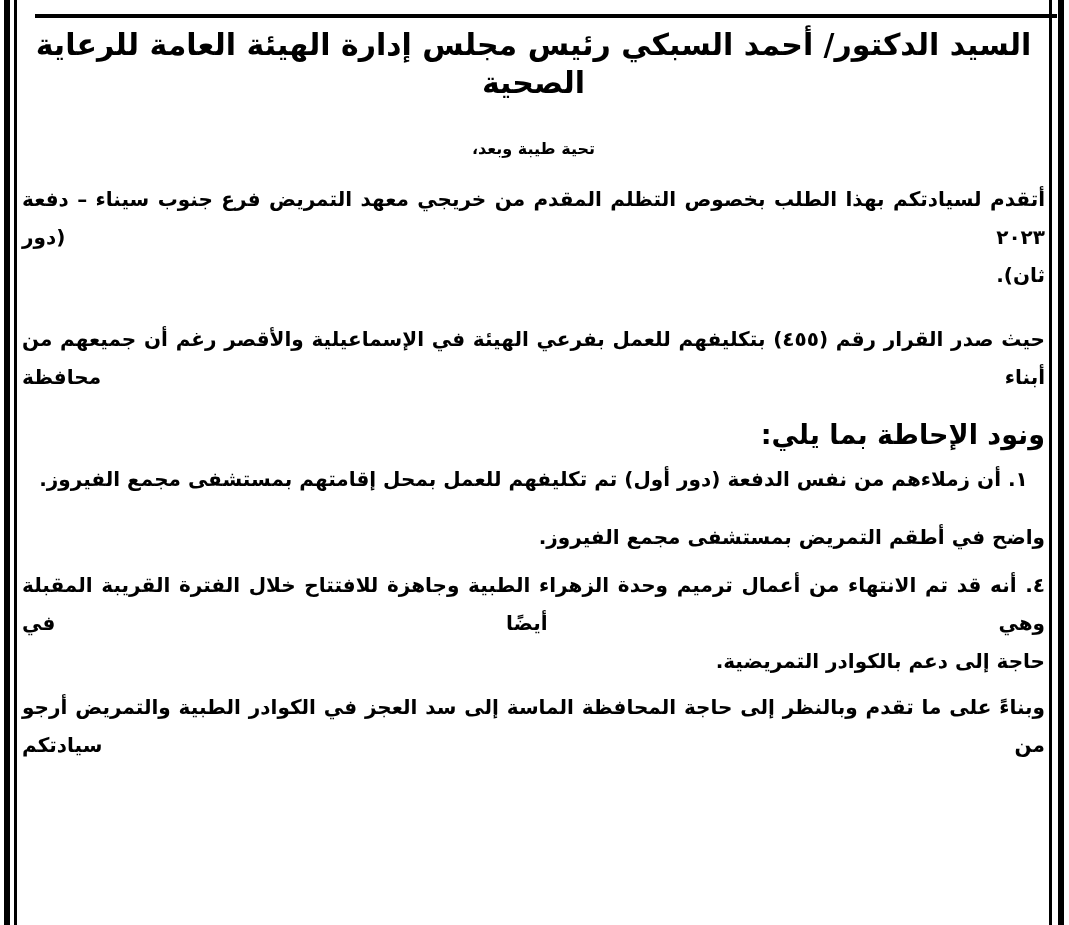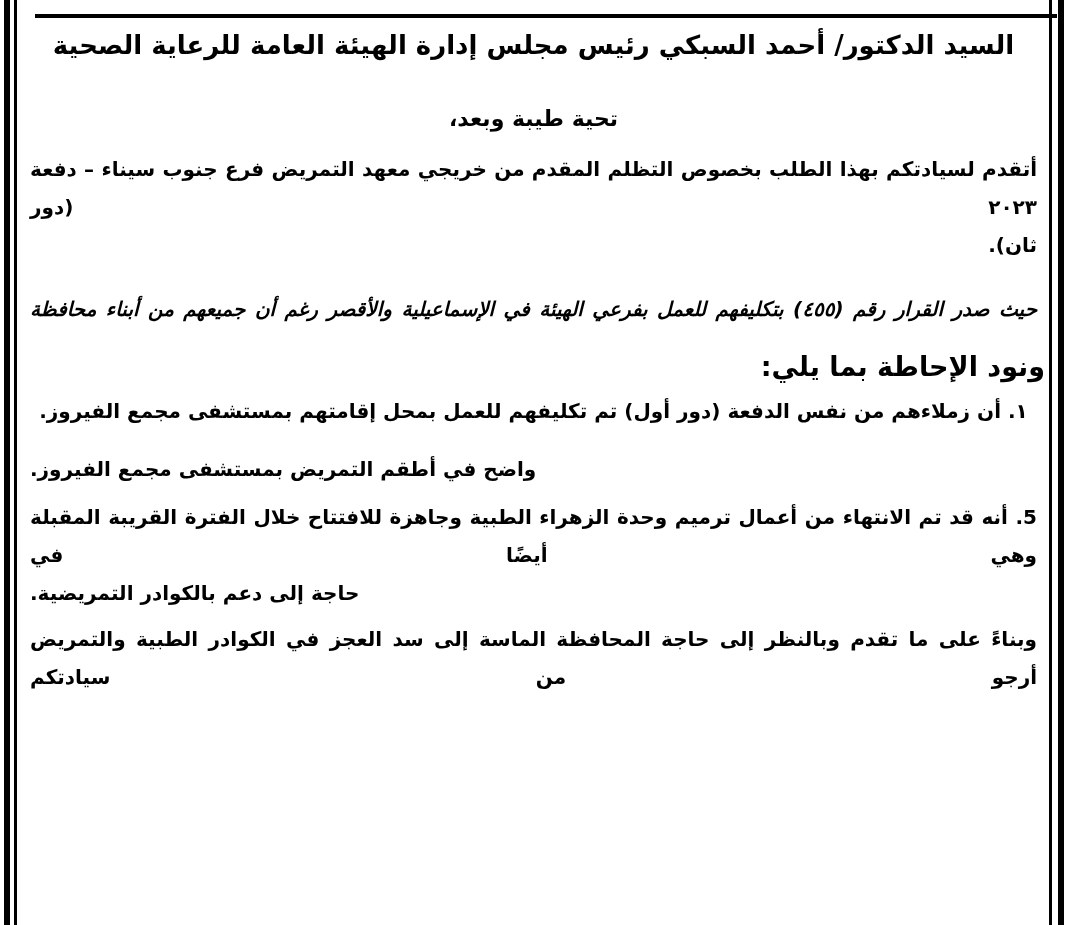--- a/index.html
+++ b/index.html
@@ -32,33 +32,33 @@
   }
   .content {
     position: absolute;
     top: 0; left: 22px; right: 24px;
     padding-top: 26px;
     direction: rtl;
     font-size: 20px;
     line-height: 38px;
   }
   .center { text-align: center; }
-  .recipient { font-size: 26px; line-height: 38px; }
-  .greeting  { font-size: 22px; margin-top: 36px; }
-  .para { margin: 8px; }
+  .recipient { font-size: 30px; line-height: 38px; }
+  .greeting  { font-size: 16px; margin-top: 28px; }
+  .para { margin: 0; }
   .jfull {
     text-align: justify;
     text-align-last: justify;
     text-justify: inter-word;
     white-space: normal;
   }
   .cont-right { }
-  .cont-left  { text-align: left; }
+  .cont-left  { text-align: right; }
   .intro   { margin-top: 12px; }
-  .bgpara  { margin-top: 26px; font-style: italic; }
+  .bgpara  { margin-top: 26px; }
   .notice-heading { margin-top: 20px; text-align: right; font-size: 27px; }
   .point1 { margin-top: 6px;  text-align: center; }
   .point2 { margin-top: 18px; }
   .point3 { margin-top: 20px; }
   .point4 { margin-top: 10px; }
   .closing { margin-top: 8px; }
 </style>
 </head>
 <body>
 
@@ -90,21 +90,21 @@
     <div class="para point1">
       <div>١. أن زملاءهم من نفس الدفعة (دور أول) تم تكليفهم للعمل بمحل إقامتهم بمستشفى مجمع الفيروز.</div>
     </div>
 
 
     <div class="para point3">
       <div class="cont-left">واضح في أطقم التمريض بمستشفى مجمع الفيروز.</div>
     </div>
 
     <div class="para point4">
-      <div class="jfull">5. أنه قد تم الانتهاء من أعمال ترميم وحدة الزهراء الطبية وجاهزة للافتتاح خلال الفترة القريبة المقبلة وهي أيضًا في</div>
+      <div class="jfull">٤. أنه قد تم الانتهاء من أعمال ترميم وحدة الزهراء الطبية وجاهزة للافتتاح خلال الفترة القريبة المقبلة وهي أيضًا في</div>
       <div class="cont-left">حاجة إلى دعم بالكوادر التمريضية.</div>
     </div>
 
     <div class="para closing">
       <div class="jfull">وبناءً على ما تقدم وبالنظر إلى حاجة المحافظة الماسة إلى سد العجز في الكوادر الطبية والتمريض أرجو من سيادتكم</div>
 
     </div>
 
   </div>
 </div>

